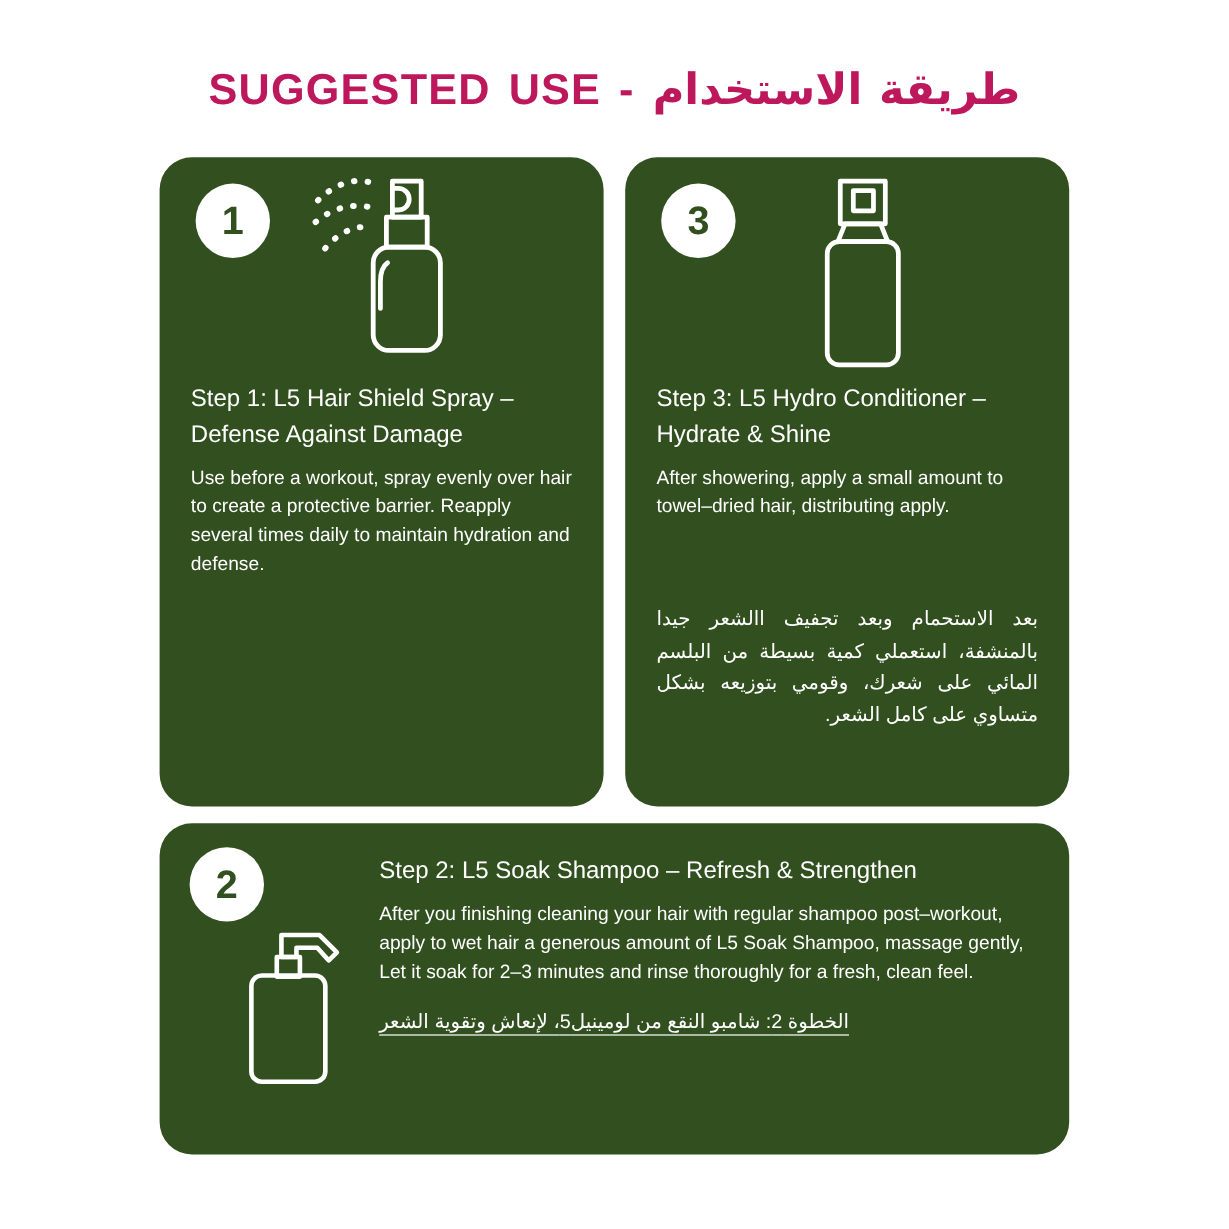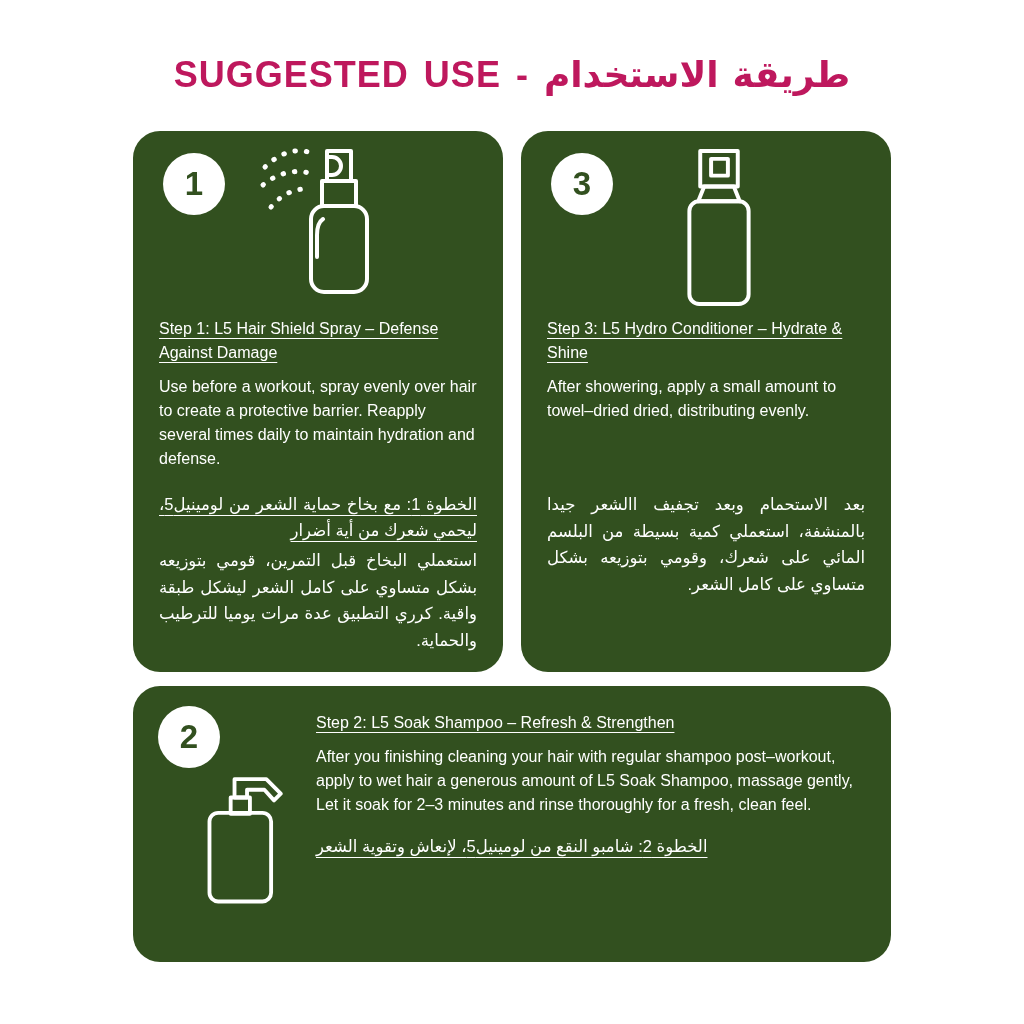--- a/index.html
+++ b/index.html
@@ -26,22 +26,22 @@
     color:#32501F; display:flex; align-items:center; justify-content:center;
     font-weight:bold; font-size:33px;
   }
   .card-top { height:184px; position:relative; }
   .small .badge { position:absolute; top:22px; left:4px; }
   .icon-spray { position:absolute; top:14px; left:96px; }
   .icon-cond  { position:absolute; top:16px; left:126px; }
 
   .en-block { margin-top:2px; }
   .h-en {
-    font-size:16px; line-height:1.5;
-    text-decoration:underline; text-underline-offset:4px; text-decoration-thickness:1.3px;
+    font-size:20px; line-height:1.5;
+    text-underline-offset:4px; text-decoration-thickness:1.3px;
   }
   .b-en { font-size:16px; line-height:1.5; margin-top:10px; }
 
   .ar { direction:rtl; }
   .h-ar {
     font-size:16.5px; line-height:1.6;
     text-decoration:underline; text-underline-offset:5px; text-decoration-thickness:1.2px;
     text-align:justify; text-align-last:right;
   }
   .b-ar { font-size:16.5px; line-height:1.62; margin-top:3px;
@@ -81,41 +81,37 @@
             <rect x="67" y="36" width="34" height="25"></rect>
             <rect x="56" y="61" width="56" height="86" rx="13"></rect>
             <path d="M68,74 q-6,4 -6,16 v22" stroke-linecap="round"></path>
           </g>
         </svg>
       </div>
       <div class="en-block">
         <div class="h-en">Step 1: L5 Hair Shield Spray – Defense Against Damage</div>
         <div class="b-en">Use before a workout, spray evenly over hair to create a protective barrier. Reapply several times daily to maintain hydration and defense.</div>
       </div>
-      <div class="ar ar-block1">
-        <div class="h-ar">الخطوة 1: مع بخاخ حماية الشعر من لومينيل5، ليحمي شعرك من أية أضرار</div>
-        <div class="b-ar">استعملي البخاخ قبل التمرين، قومي بتوزيعه بشكل متساوي على كامل الشعر ليشكل طبقة واقية. كرري التطبيق عدة مرات يوميا للترطيب والحماية.</div>
-      </div>
     </section>
 
     <section class="card small">
       <div class="card-top">
         <div class="badge">3</div>
         <svg class="icon-cond" width="92" height="160" viewBox="0 0 90 162" fill="none">
           <g stroke="#ffffff" stroke-width="4" stroke-linejoin="round">
             <rect x="26" y="4" width="38" height="36"></rect>
             <rect x="37" y="12" width="17" height="17"></rect>
             <path d="M30,40 h30 l6,15 h-42 z"></path>
             <rect x="15" y="55" width="60" height="104" rx="10"></rect>
           </g>
         </svg>
       </div>
       <div class="en-block">
         <div class="h-en">Step 3: L5 Hydro Conditioner – Hydrate &amp; Shine</div>
-        <div class="b-en">After showering, apply a small amount to towel–dried dried, distributing evenly.</div>
+        <div class="b-en">After showering, apply a small amount to towel–dried hair, distributing apply.</div>
       </div>
       <div class="ar ar-block3">
         <div class="b-ar">بعد الاستحمام وبعد تجفيف االشعر جيدا بالمنشفة، استعملي كمية بسيطة من البلسم المائي على شعرك، وقومي بتوزيعه بشكل متساوي على كامل الشعر.</div>
       </div>
     </section>
   </div>
 
   <section class="card wide">
     <div class="left-col">
       <div class="badge">2</div>

